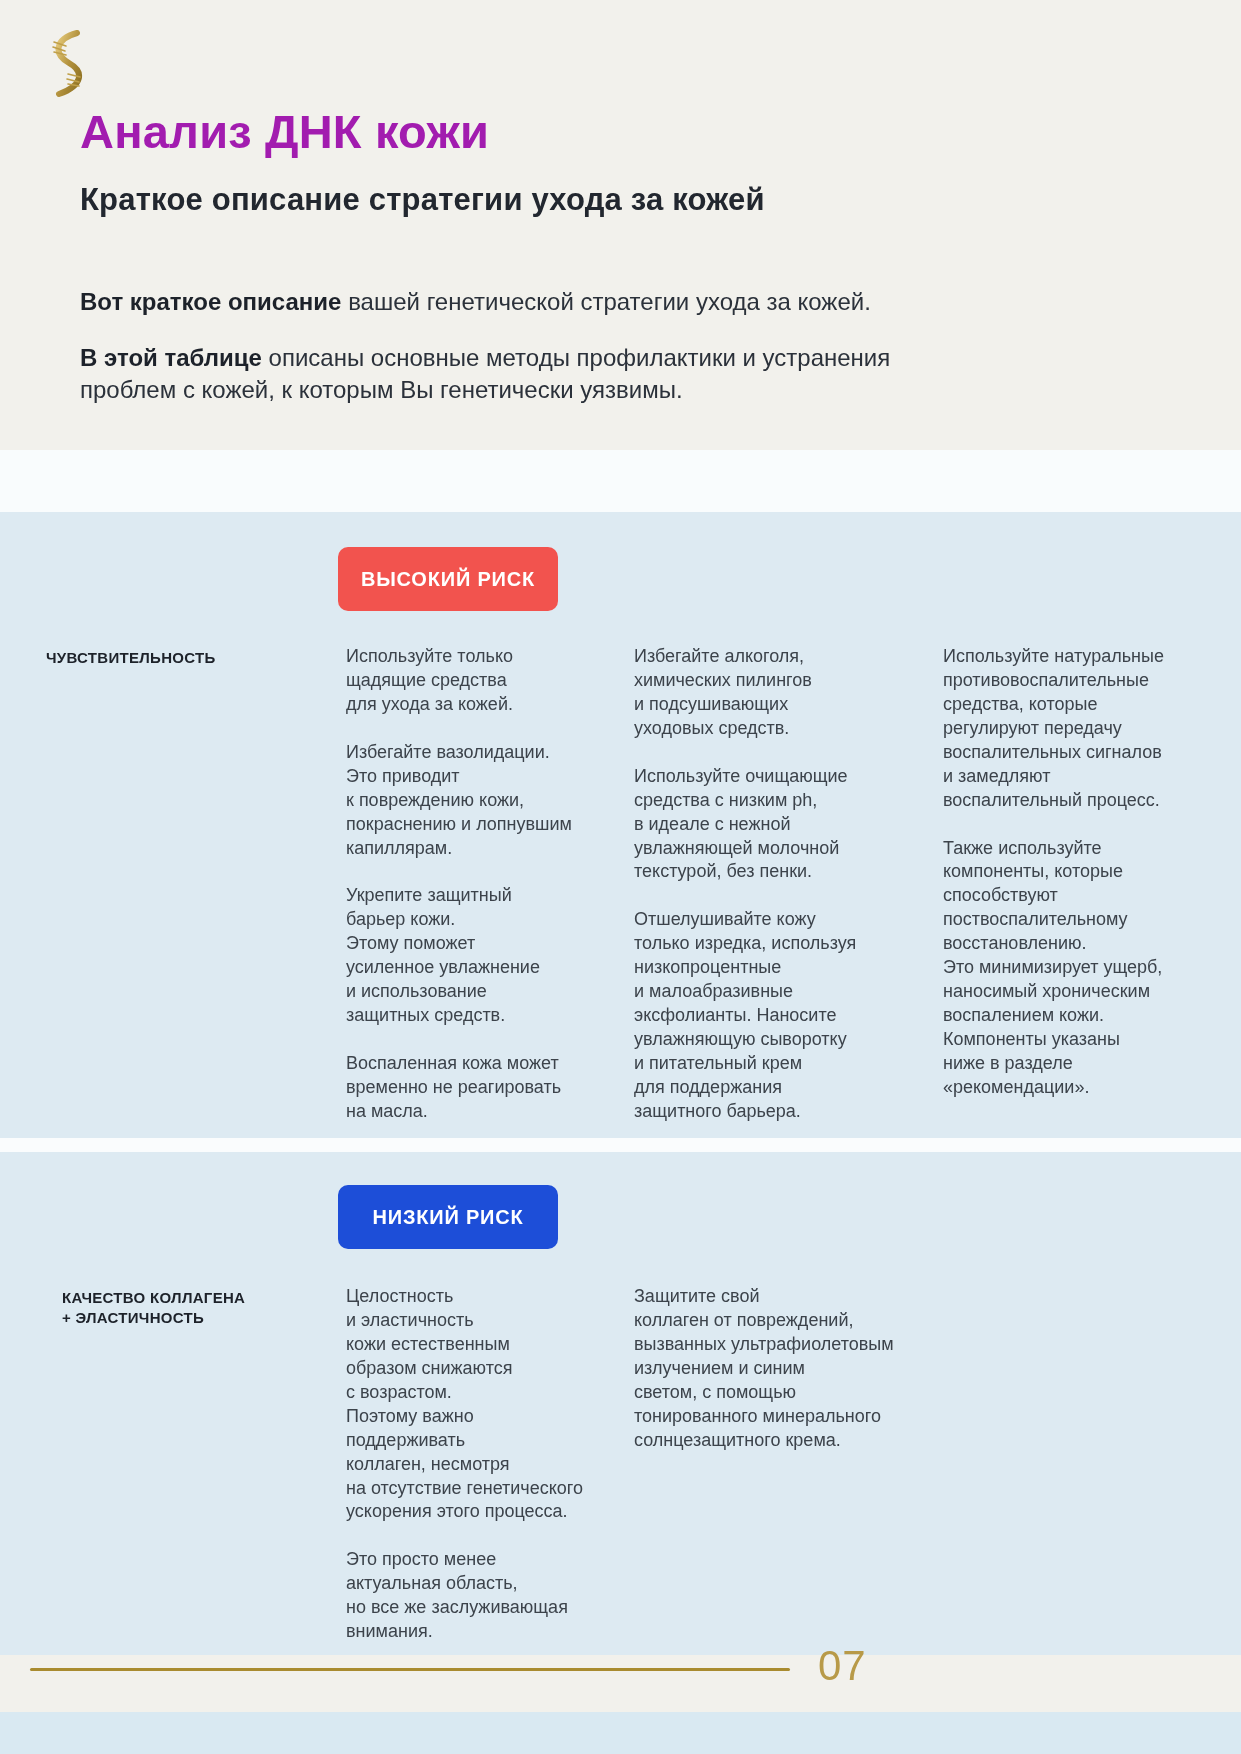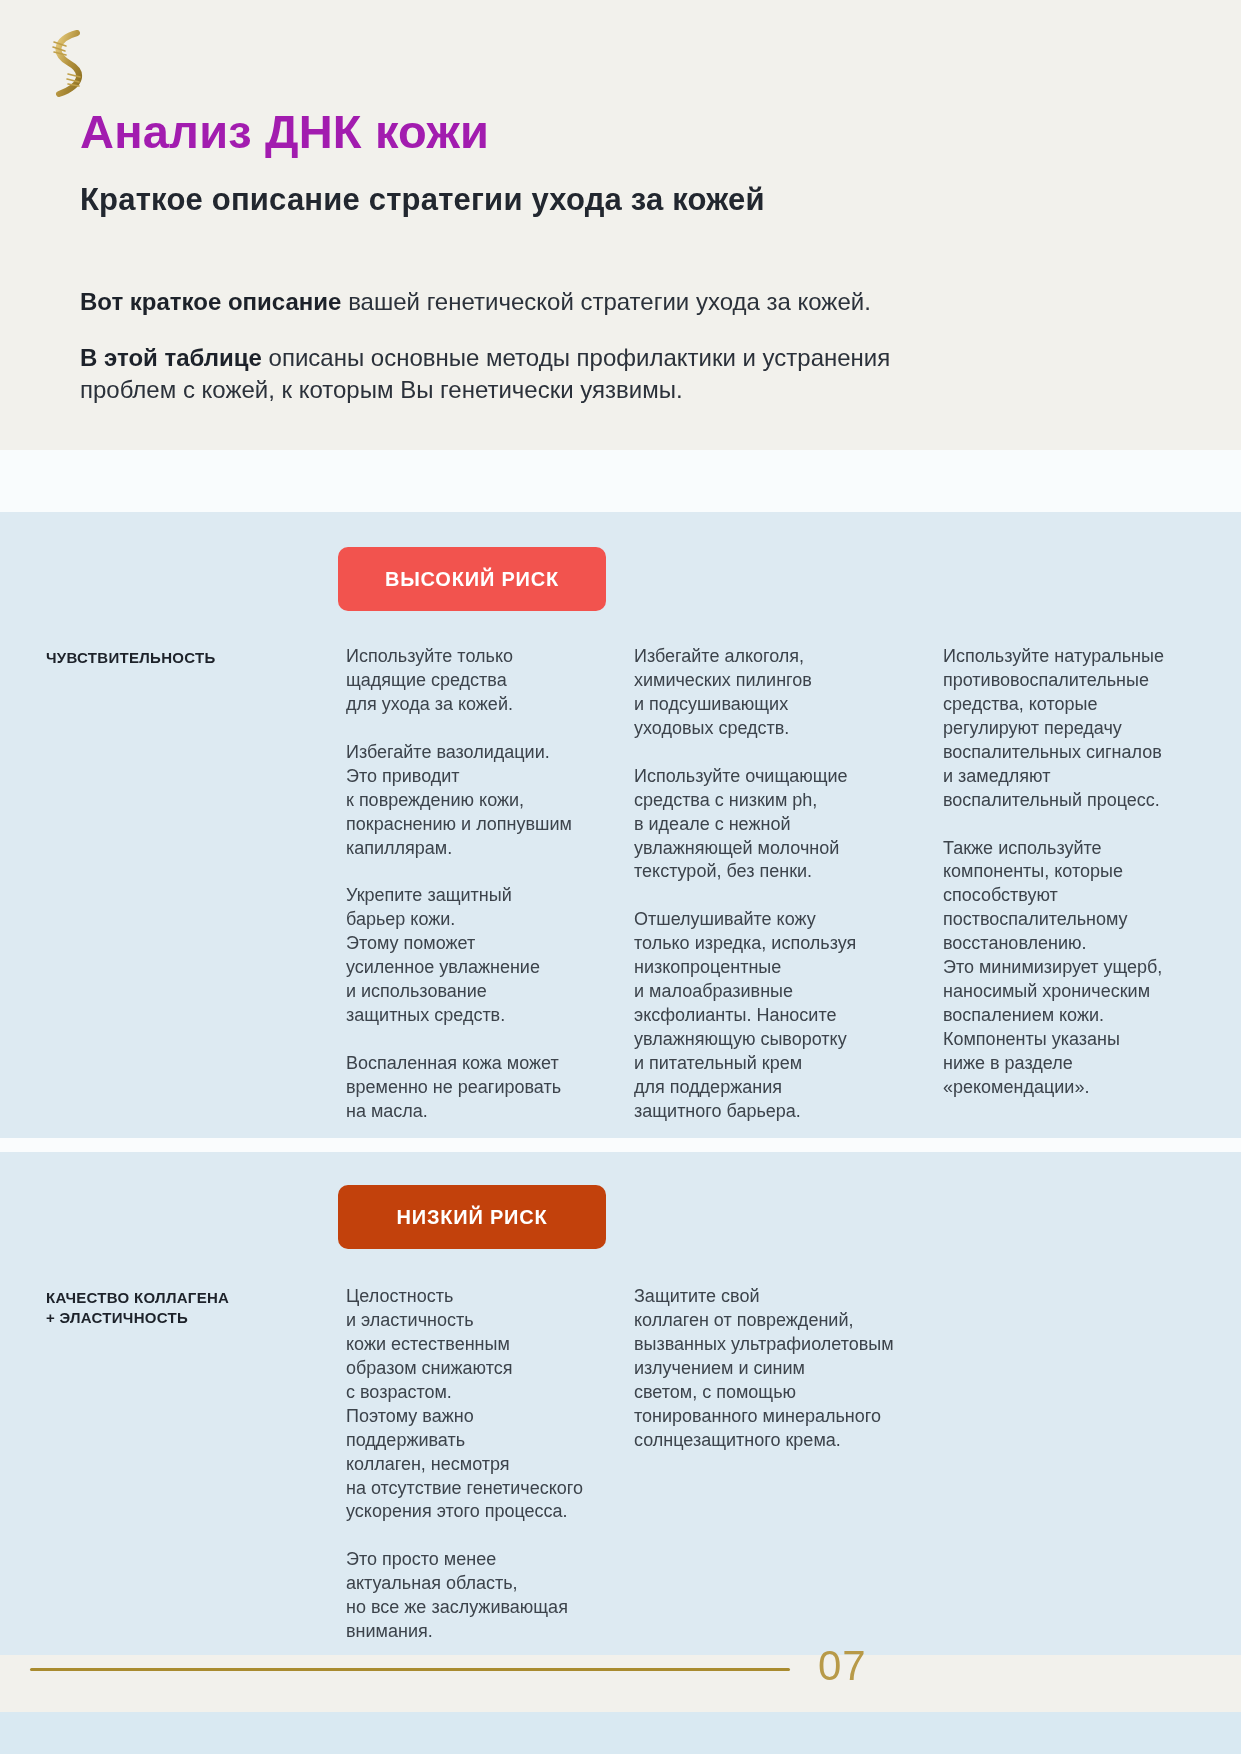--- a/index.html
+++ b/index.html
@@ -52,42 +52,42 @@
     background:#ddeaf2;
   }
   #section-1{top:512px;height:626px;}
   #section-2{top:1152px;height:503px;}
   .gap-strip{
     position:absolute;left:0;top:1138px;width:1241px;height:14px;
     background:#fafcfd;
   }
   .risk-badge{
     position:absolute;
-    width:268px;height:64px;border-radius:10px;
+    width:220px;height:64px;border-radius:10px;
     display:flex;align-items:center;justify-content:center;
     color:#ffffff;font-size:20px;font-weight:700;letter-spacing:.8px;
     white-space:nowrap;
   }
   #badge-high{left:338px;top:35px;}
   #badge-low{left:338px;top:33px;}
   .problem-label{
     position:absolute;left:46px;
     font-size:15px;font-weight:700;color:#1d222a;letter-spacing:.3px;
     line-height:1.35;white-space:pre-line;
   }
   .cell-text{
     position:absolute;
     font-size:18px;color:#3c434b;line-height:1.33;
     white-space:pre-line;
   }
   #section-1 .problem-label{top:136px;}
   #section-1 .cell-risk{left:346px;top:133px;width:290px;}
   #section-1 .cell-prevention{left:634px;top:133px;width:310px;}
   #section-1 .cell-recovery{left:943px;top:133px;width:270px;}
-  #section-2 .problem-label{top:136px;}
+  #section-2 .problem-label{top:136px;margin-left:16px;}
   #section-2 .cell-risk{left:346px;top:133px;width:300px;}
   #section-2 .cell-prevention{left:634px;top:133px;width:320px;}
   #section-2 .cell-recovery{left:943px;top:133px;width:270px;}
   
   .footer-line{
     position:absolute;left:30px;top:1668px;width:760px;height:3px;
     background:#a98b2f;border-radius:2px;
   }
   .page-number{
     position:absolute;left:818px;top:1642px;
@@ -196,21 +196,21 @@
 наносимый хроническим
 воспалением кожи.
 Компоненты указаны
 ниже в разделе
 «рекомендации».</div>
   </div>
 
   <div class="gap-strip"></div>
 
   <div class="section" id="section-2">
-    <div class="risk-badge" id="badge-low" style="background-color: #c2410c;">НИЗКИЙ РИСК</div>
+    <div class="risk-badge" id="badge-low" style="background-color: #1d4ed8;">НИЗКИЙ РИСК</div>
     <div class="problem-label">КАЧЕСТВО КОЛЛАГЕНА
 + ЭЛАСТИЧНОСТЬ</div>
     <div class="cell-text cell-risk">Целостность
 и эластичность
 кожи естественным
 образом снижаются
 с возрастом.
 Поэтому важно
 поддерживать
 коллаген, несмотря

